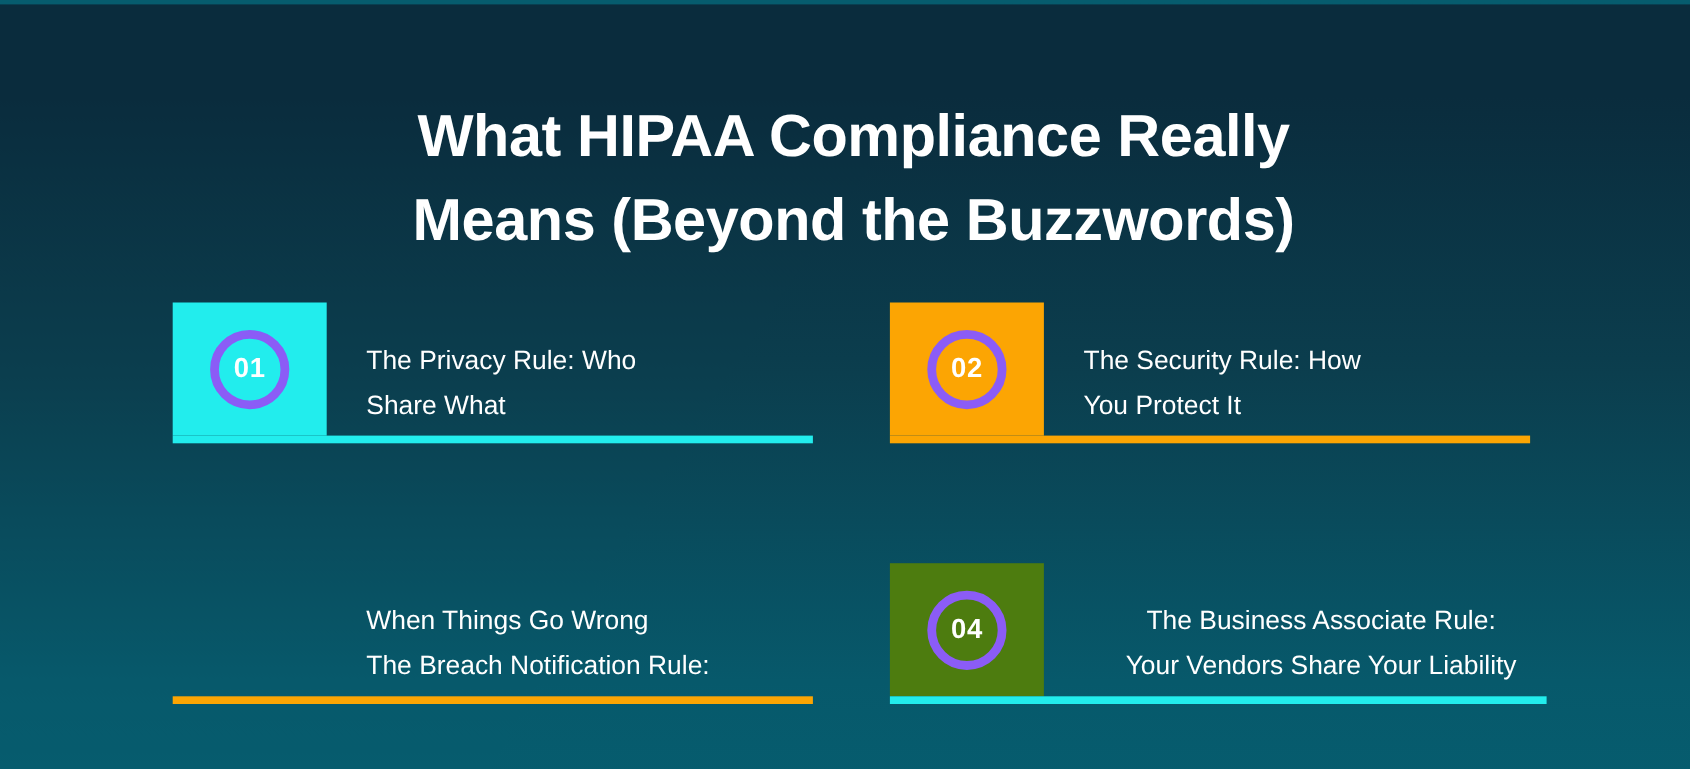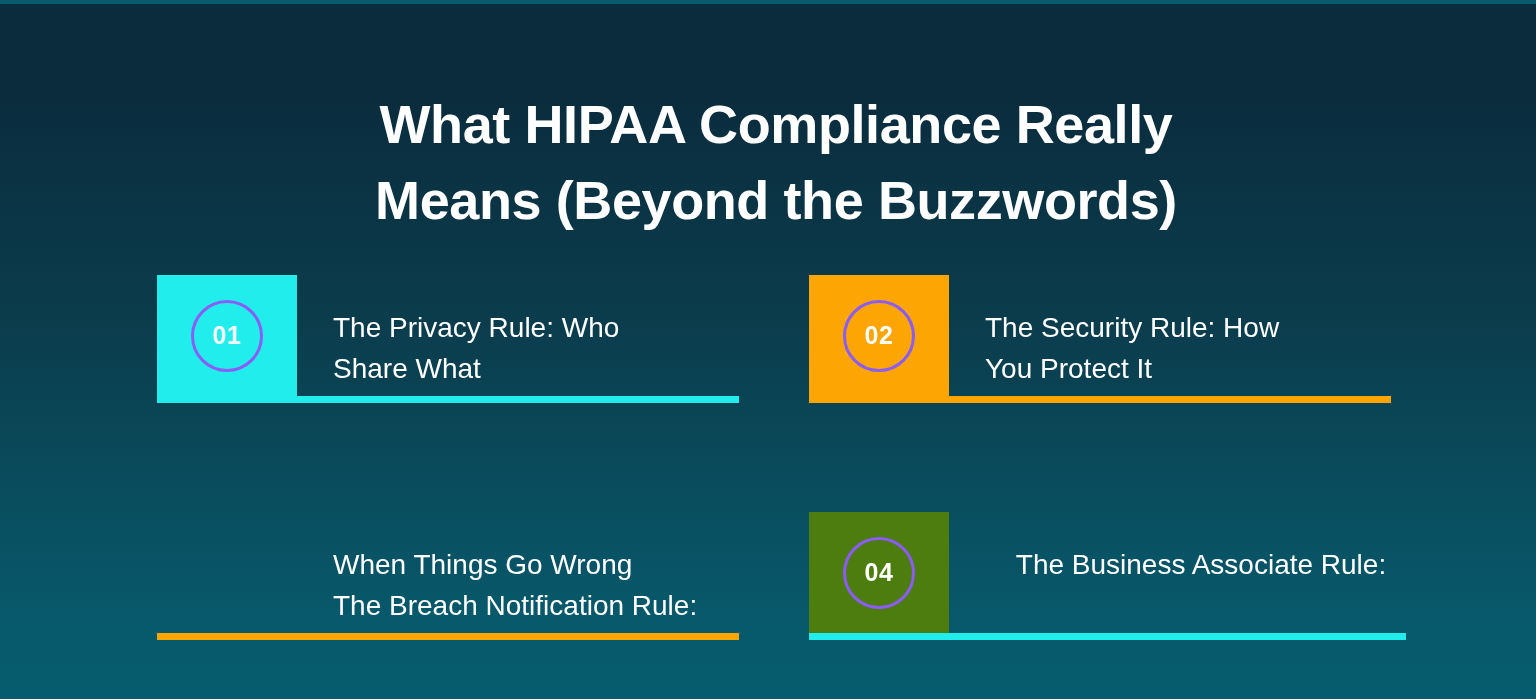--- a/index.html
+++ b/index.html
@@ -48,21 +48,21 @@
     position:absolute;
     left:0; top:0;
     width:140px; height:121px;
     display:flex;
     align-items:center;
     justify-content:center;
   }
   .badge-circle {
     width:72px; height:72px;
     border-radius:50%;
-    border:3px solid #8b5cf6;
+    border:8px solid #8b5cf6;
     display:flex;
     align-items:center;
     justify-content:center;
   }
   .badge-number {
     font-size:25px;
     font-weight:bold;
     color:#ffffff;
     letter-spacing:0.5px;
     line-height:1;
@@ -71,21 +71,21 @@
   .card-text {
     position:absolute;
     left:172px;
     top:30px;
     width:420px;
   }
   .card-4 .card-text { width:440px;text-align:center; }
 
   .card-line {
     display:block;
-    font-size:28px;
+    font-size:24px;
     line-height:37px;
     font-weight:normal;
     color:#ffffff;
     white-space:nowrap;
   }
 
   .card-bar {
     position:absolute;
     left:0;
     top:121px;
@@ -138,15 +138,16 @@
 </div>
 
 <div class="card card-4">
   <div class="badge" style="background-color: #4d7c0f;">
     <div class="badge-circle">
       <span class="badge-number">04</span>
     </div>
   </div>
   <div class="card-text">
     <span class="card-line">The Business Associate Rule:</span>
+    <span class="card-line">Your Vendors Share Your Liability</span>
   </div>
   <div class="card-bar" style="background-color: rgb(34, 237, 237);"></div>
 </div>
 
 </body></html>

